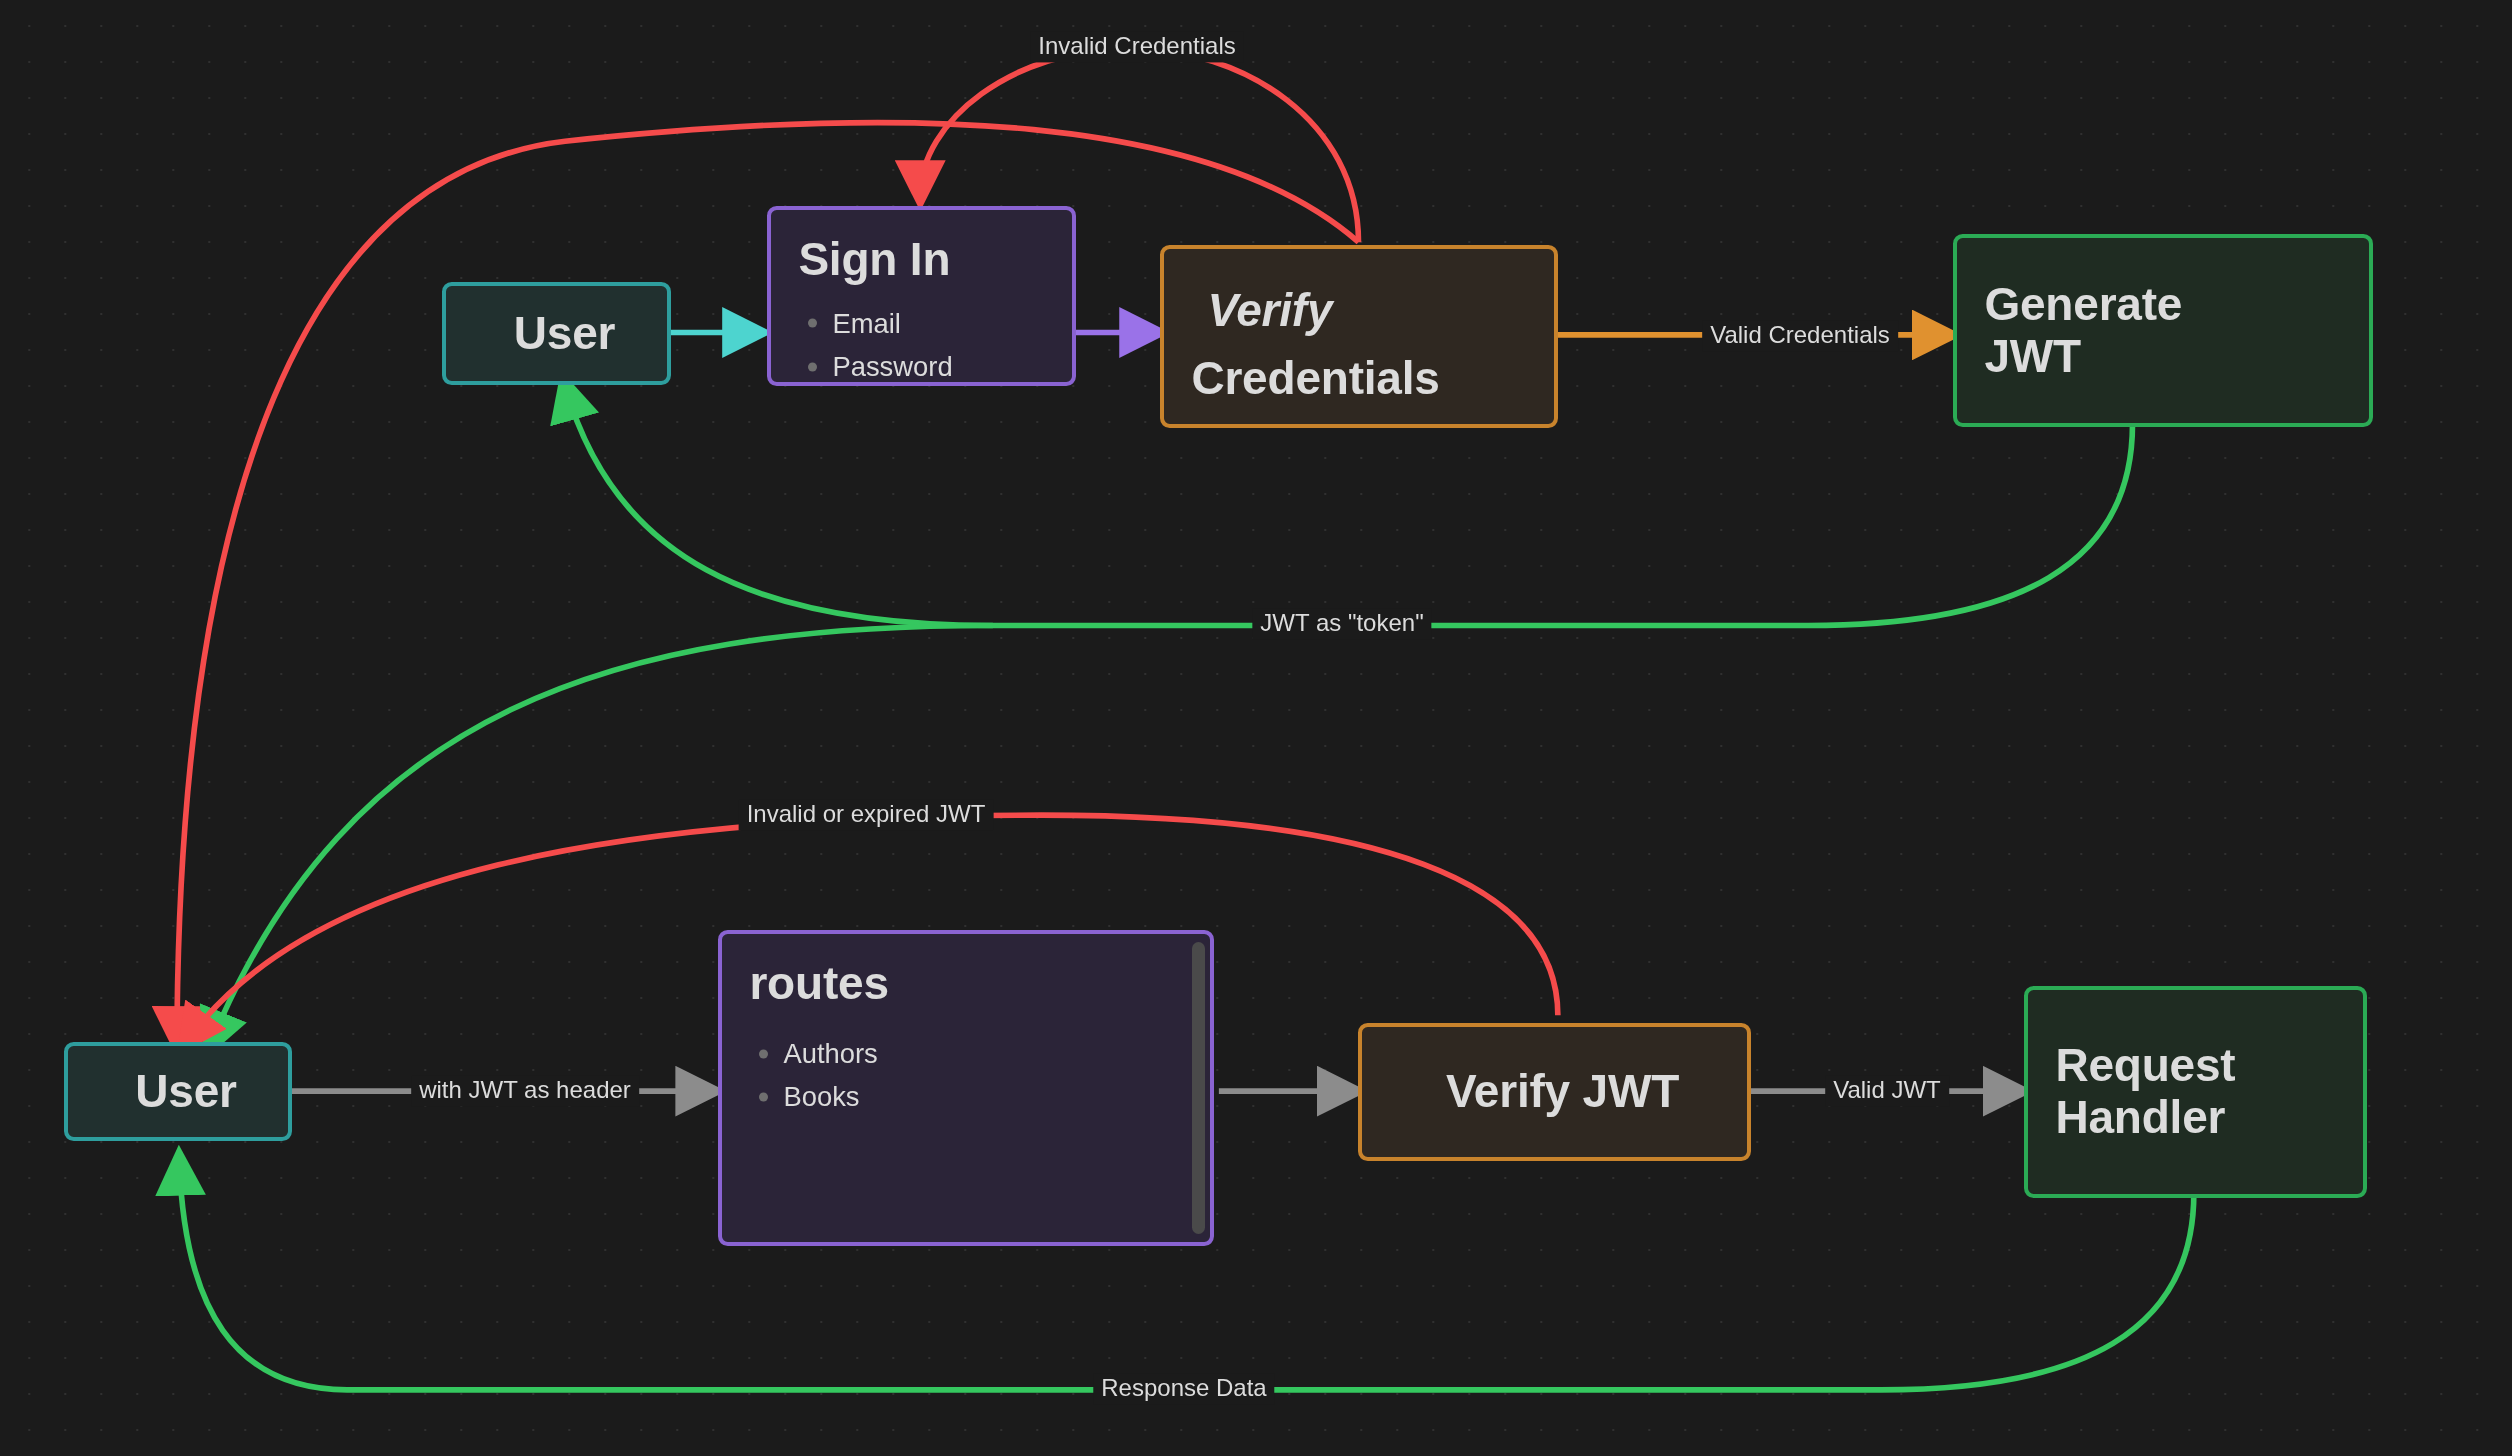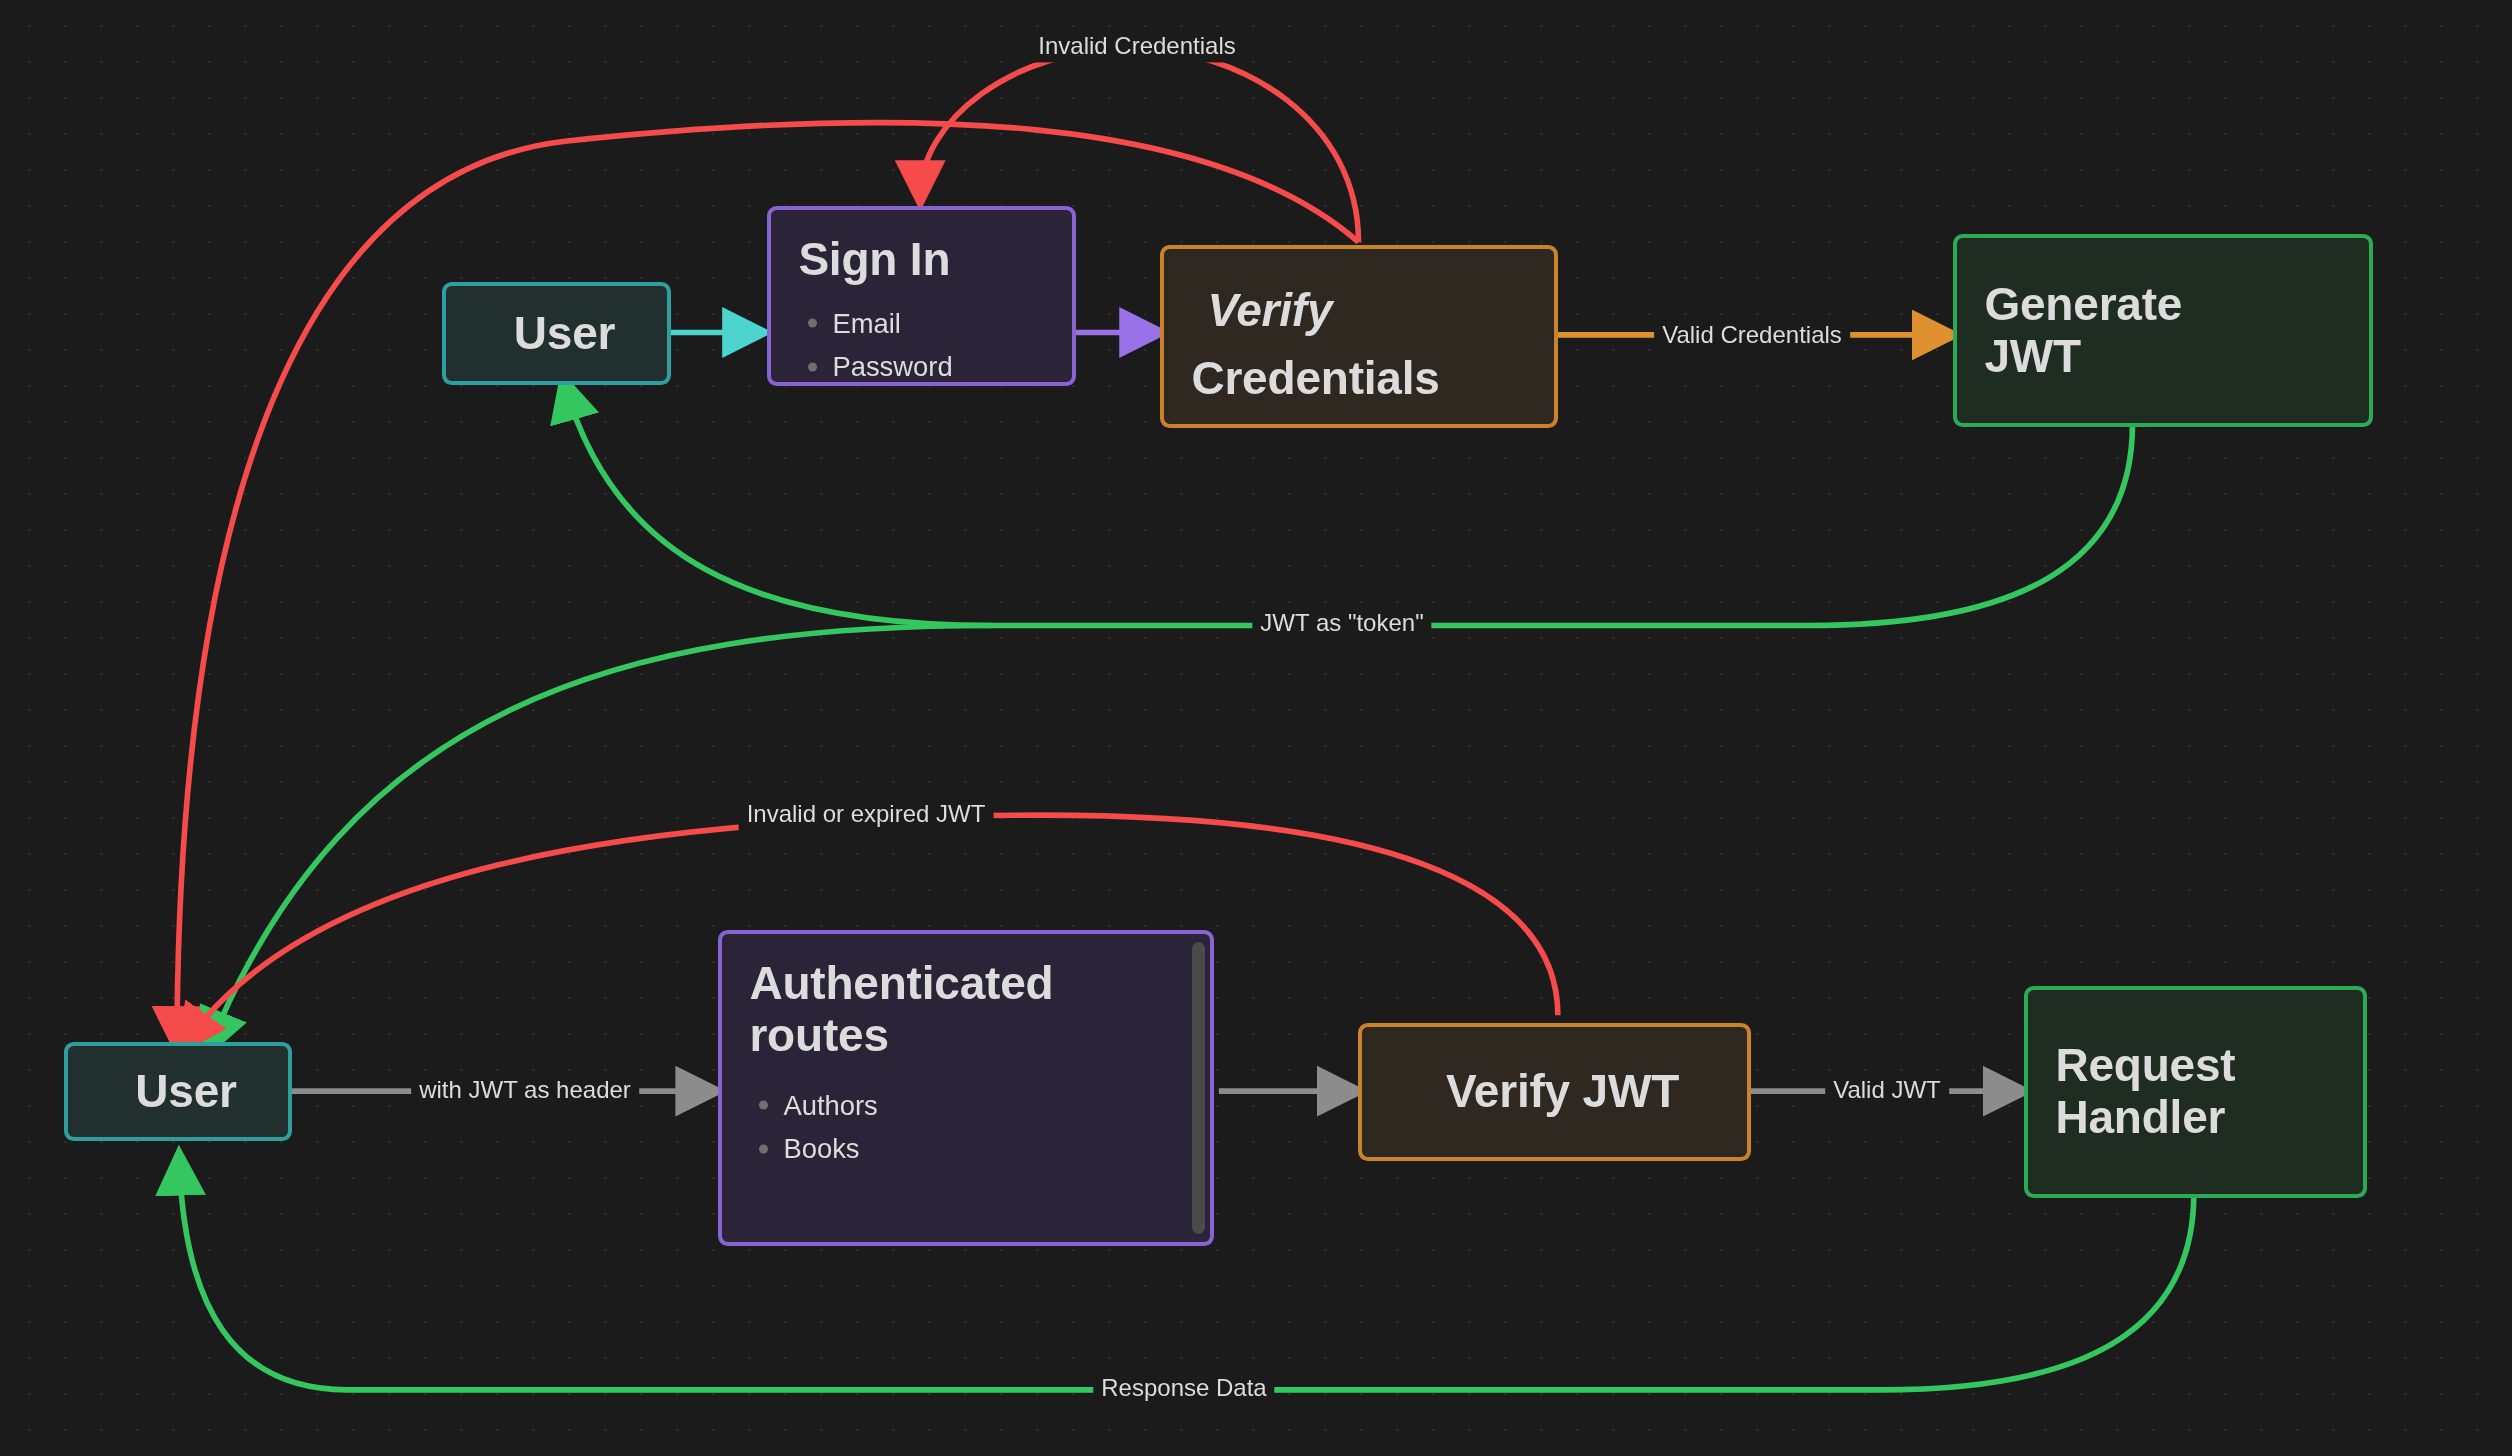--- a/index.html
+++ b/index.html
@@ -179,41 +179,40 @@
   <div class="node green panel" style="left:1953px; top:234px; width:420px; height:193px; justify-content:center; padding:0 27.4px;">
     <div class="title" style="margin:0;">Generate</div>
     <div class="title" style="margin:0;">JWT</div>
   </div>
 
   <div class="node teal simple" style="left:64px; top:1042px; width:228px; height:99px;">
     <div class="title">User</div>
   </div>
 
   <div class="node purple panel" style="left:718px; top:930px; width:496px; height:316px;">
-    <div class="title" style="margin:0;">Authenticated</div>
     <div class="title" style="margin:0 0 14.5px 0;">routes</div>
     <ul>
       <li>Authors</li>
       <li>Books</li>
     </ul>
     <div class="scrollbar"></div>
   </div>
 
   <div class="node orange simple" style="left:1358px; top:1023px; width:393px; height:138px;">
     <div class="title">Verify JWT</div>
   </div>
 
   <div class="node green panel" style="left:2024px; top:986px; width:343px; height:212px; justify-content:center; padding:0 27.4px;">
     <div class="title" style="margin:0;">Request</div>
     <div class="title" style="margin:0;">Handler</div>
   </div>
 
   <div class="edge-label" style="left:1137px; top:47px;">Invalid Credentials</div>
 
-  <div class="edge-label" style="left:1752px; top:336px;">Valid Credentials</div>
+  <div class="edge-label" style="left:1800px; top:336px;">Valid Credentials</div>
 
   <div class="edge-label" style="left:1342px; top:624px;">JWT as "token"</div>
 
   <div class="edge-label" style="left:866px; top:815px;">Invalid or expired JWT</div>
 
   <div class="edge-label" style="left:525px; top:1091px;">with JWT as header</div>
 
   <div class="edge-label" style="left:1887px; top:1091px;">Valid JWT</div>
 
   <div class="edge-label" style="left:1184px; top:1389px;">Response Data</div>

